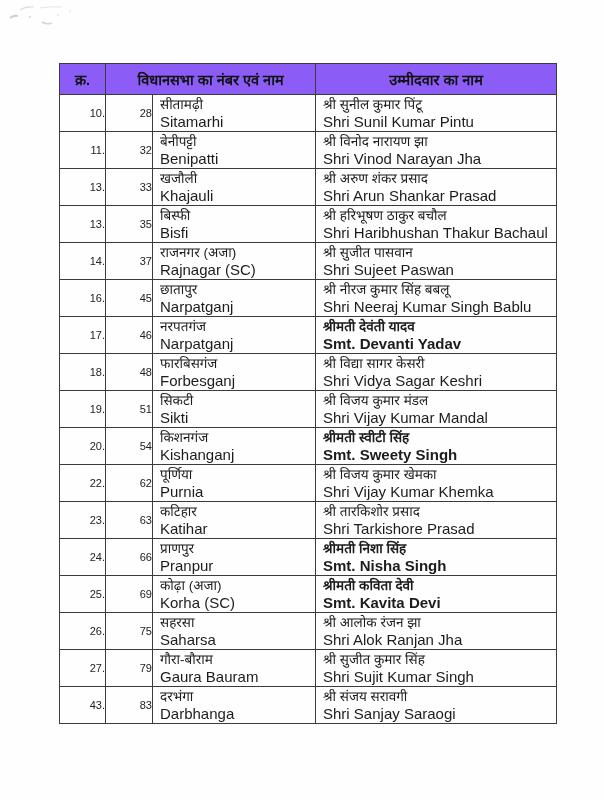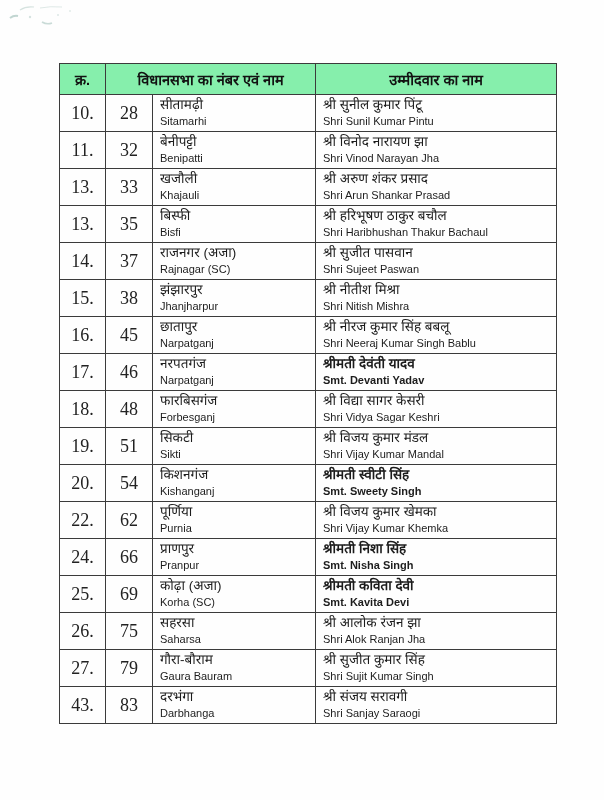--- a/index.html
+++ b/index.html
@@ -30,51 +30,50 @@
     top: 63px;
     width: 497px;
     border-collapse: collapse;
     table-layout: fixed;
   }
   .cand-table th, .cand-table td {
     border: 1.6px solid #3b3b3b;
     overflow: hidden;
   }
   .cand-table thead th {
-    background: #86efac;
+    background: #8b5cf6;
     height: 30px;
     font-size: 14.5px;
     font-weight: bold;
     color: #121212;
     text-align: center;
     vertical-align: middle;
     padding: 0 2px;
   }
   .cand-table tbody tr {
     height: 36.4px;
   }
   td.c-serial, td.c-num {
-    text-align: center;
+    text-align: right;
     vertical-align: middle;
-    font-size: 18px;
+    font-size: 11px;
     color: #222;
     padding: 0;
-    font-family: Liberation Serif, serif;
   }
   td.c-name, td.c-cand {
     vertical-align: middle;
     padding: 1px 2px 1px 7px;
   }
   .hi {
     font-size: 13.5px;
     line-height: 17px;
     white-space: nowrap;
   }
   .en {
-    font-size: 11px;
+    font-size: 15px;
     line-height: 17px;
     white-space: nowrap;
   }
   td.c-cand.bold .hi, td.c-cand.bold .en {
     font-weight: bold;
   }
 </style>
 </head>
 <body>
 
@@ -163,32 +162,20 @@
     <td class="c-name">
       <div class="hi">राजनगर (अजा)</div>
       <div class="en">Rajnagar (SC)</div>
     </td>
     <td class="c-cand">
       <div class="hi">श्री सुजीत पासवान</div>
       <div class="en">Shri Sujeet Paswan</div>
     </td>
   </tr>
 
-  <tr>
-    <td class="c-serial"><span>15.</span></td>
-    <td class="c-num"><span>38</span></td>
-    <td class="c-name">
-      <div class="hi">झंझारपुर</div>
-      <div class="en">Jhanjharpur</div>
-    </td>
-    <td class="c-cand">
-      <div class="hi">श्री नीतीश मिश्रा</div>
-      <div class="en">Shri Nitish Mishra</div>
-    </td>
-  </tr>
 
   <tr>
     <td class="c-serial"><span>16.</span></td>
     <td class="c-num"><span>45</span></td>
     <td class="c-name">
       <div class="hi">छातापुर</div>
       <div class="en">Narpatganj</div>
     </td>
     <td class="c-cand">
       <div class="hi">श्री नीरज कुमार सिंह बबलू</div>
@@ -255,20 +242,32 @@
     <td class="c-name">
       <div class="hi">पूर्णिया</div>
       <div class="en">Purnia</div>
     </td>
     <td class="c-cand">
       <div class="hi">श्री विजय कुमार खेमका</div>
       <div class="en">Shri Vijay Kumar Khemka</div>
     </td>
   </tr>
 
+  <tr>
+    <td class="c-serial"><span>23.</span></td>
+    <td class="c-num"><span>63</span></td>
+    <td class="c-name">
+      <div class="hi">कटिहार</div>
+      <div class="en">Katihar</div>
+    </td>
+    <td class="c-cand">
+      <div class="hi">श्री तारकिशोर प्रसाद</div>
+      <div class="en">Shri Tarkishore Prasad</div>
+    </td>
+  </tr>
 
   <tr>
     <td class="c-serial"><span>24.</span></td>
     <td class="c-num"><span>66</span></td>
     <td class="c-name">
       <div class="hi">प्राणपुर</div>
       <div class="en">Pranpur</div>
     </td>
     <td class="c-cand bold">
       <div class="hi">श्रीमती निशा सिंह</div>

